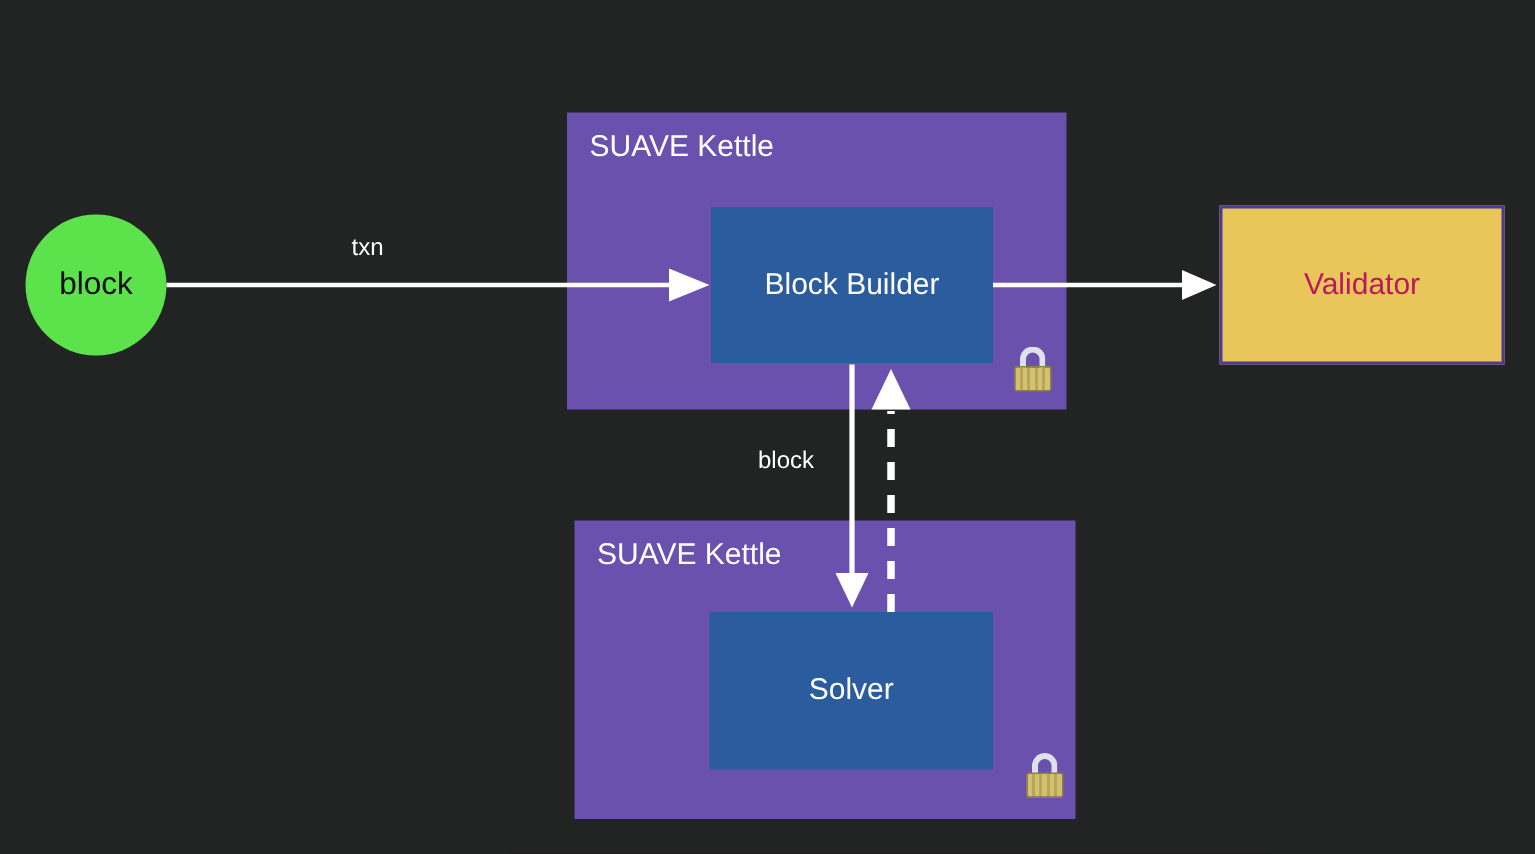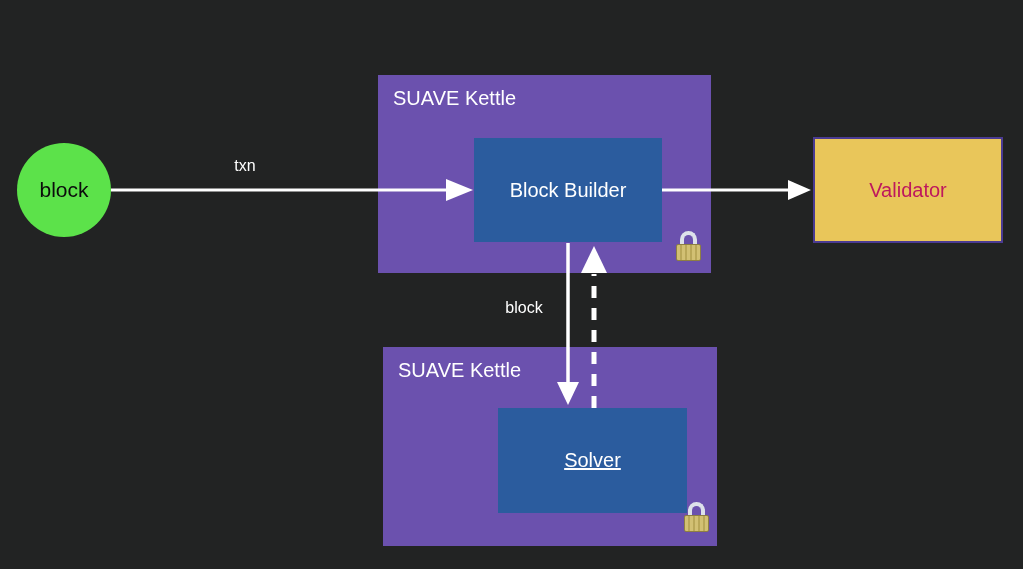--- a/index.html
+++ b/index.html
@@ -109,21 +109,21 @@
   </div>
 
   <div class="abs kettle" style="left:383px; top:347px; width:334px; height:199px;">
     <div class="kettle-title">SUAVE Kettle</div>
   </div>
 
   <div class="abs node" style="left:474px; top:138px; width:188px; height:104px;">
     <span>Block Builder</span>
   </div>
 
-  <div class="abs node" style="left:498px; top:408px; width:189px; height:105px;text-decoration:underline;">
+  <div class="abs node" style="left:473px; top:408px; width:189px; height:105px;">
     <span>Solver</span>
   </div>
 
   <div class="abs validator" style="left:813px; top:137px; width:190px; height:106px;">
     <span>Validator</span>
   </div>
 
   <div class="abs user-circle" style="left:17px; top:143px;">
     <span>block</span>
   </div>

